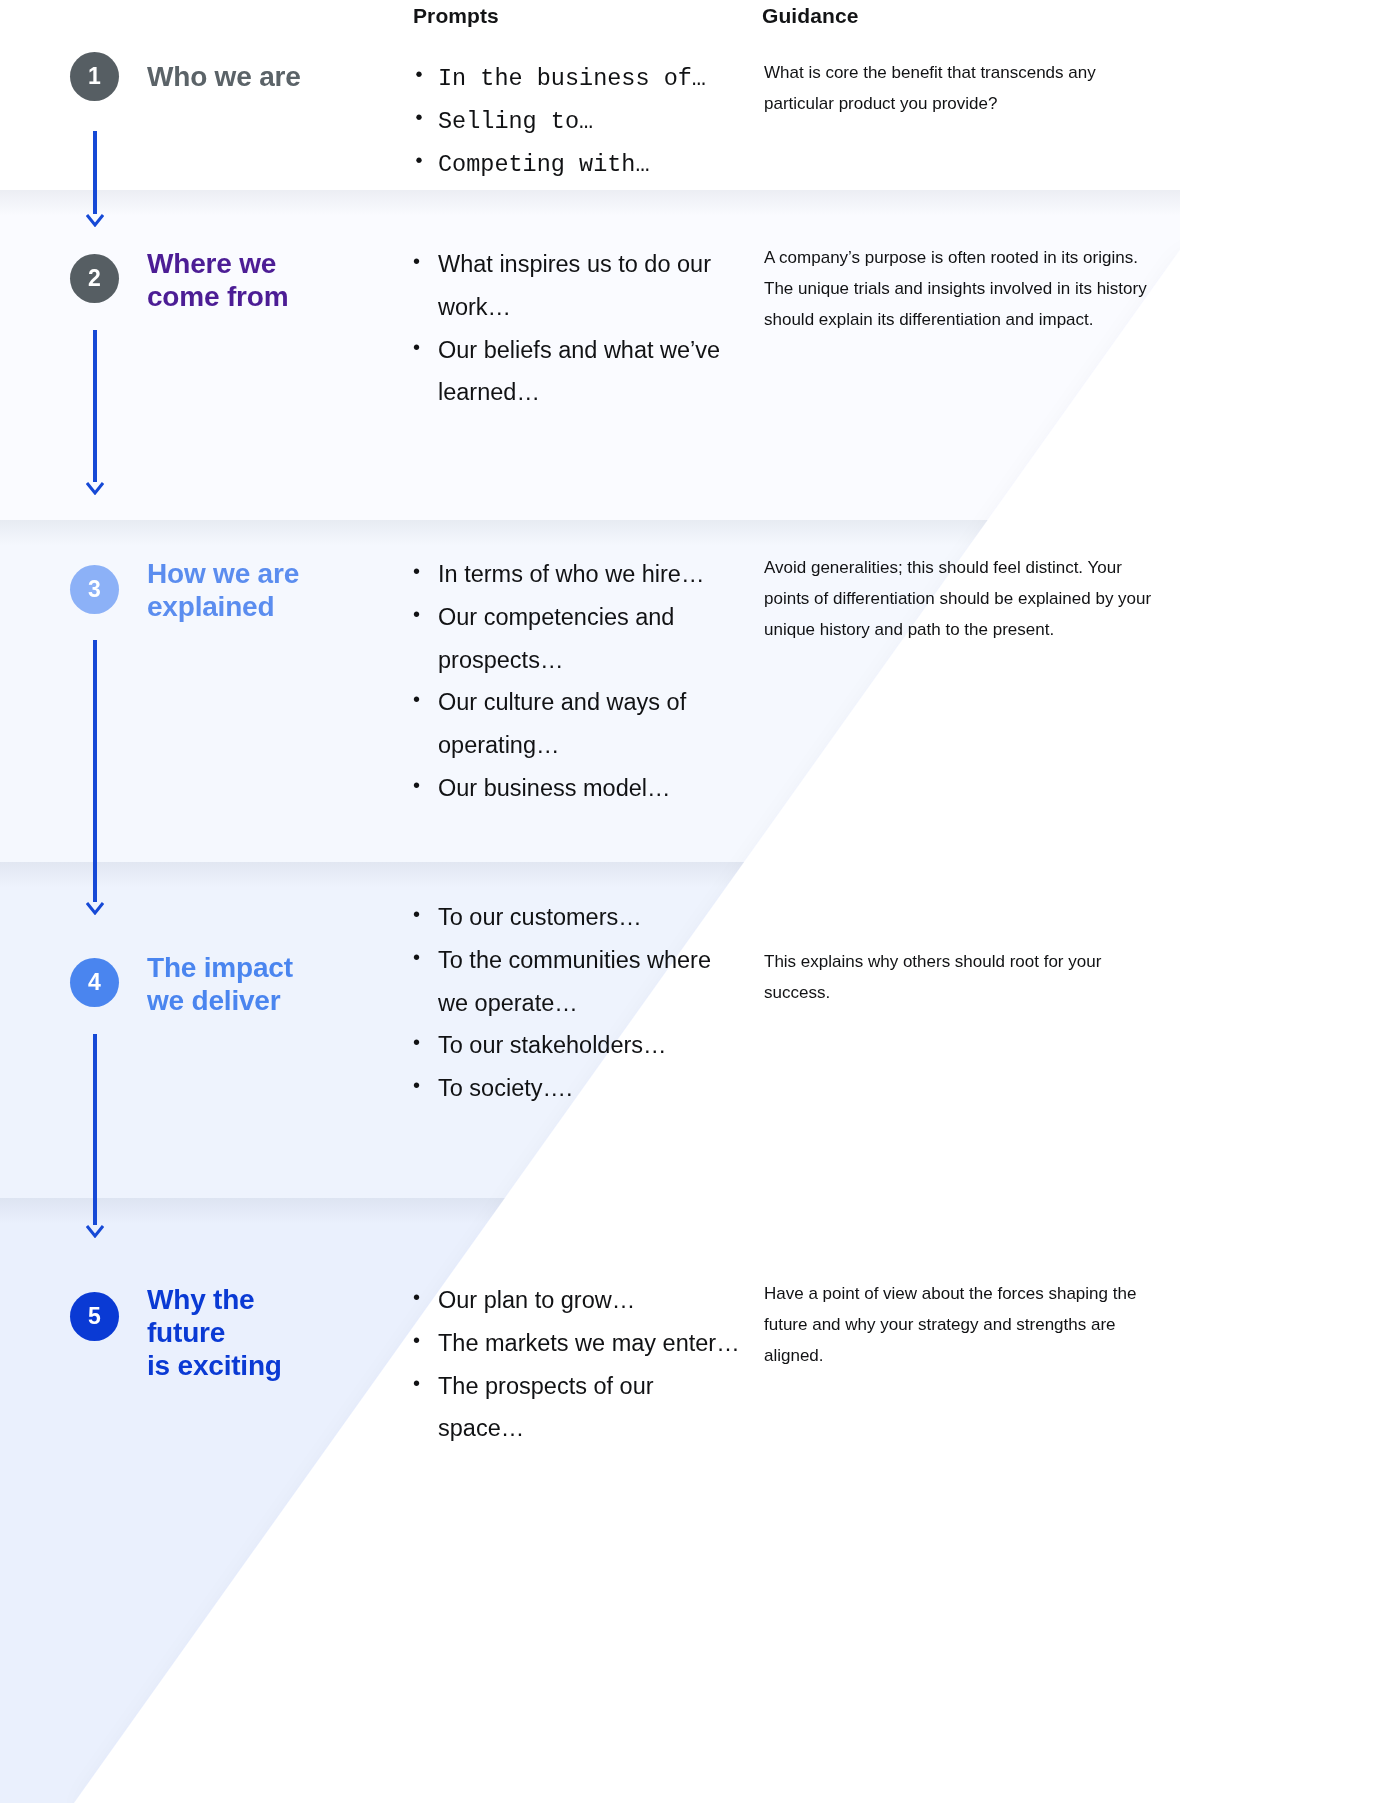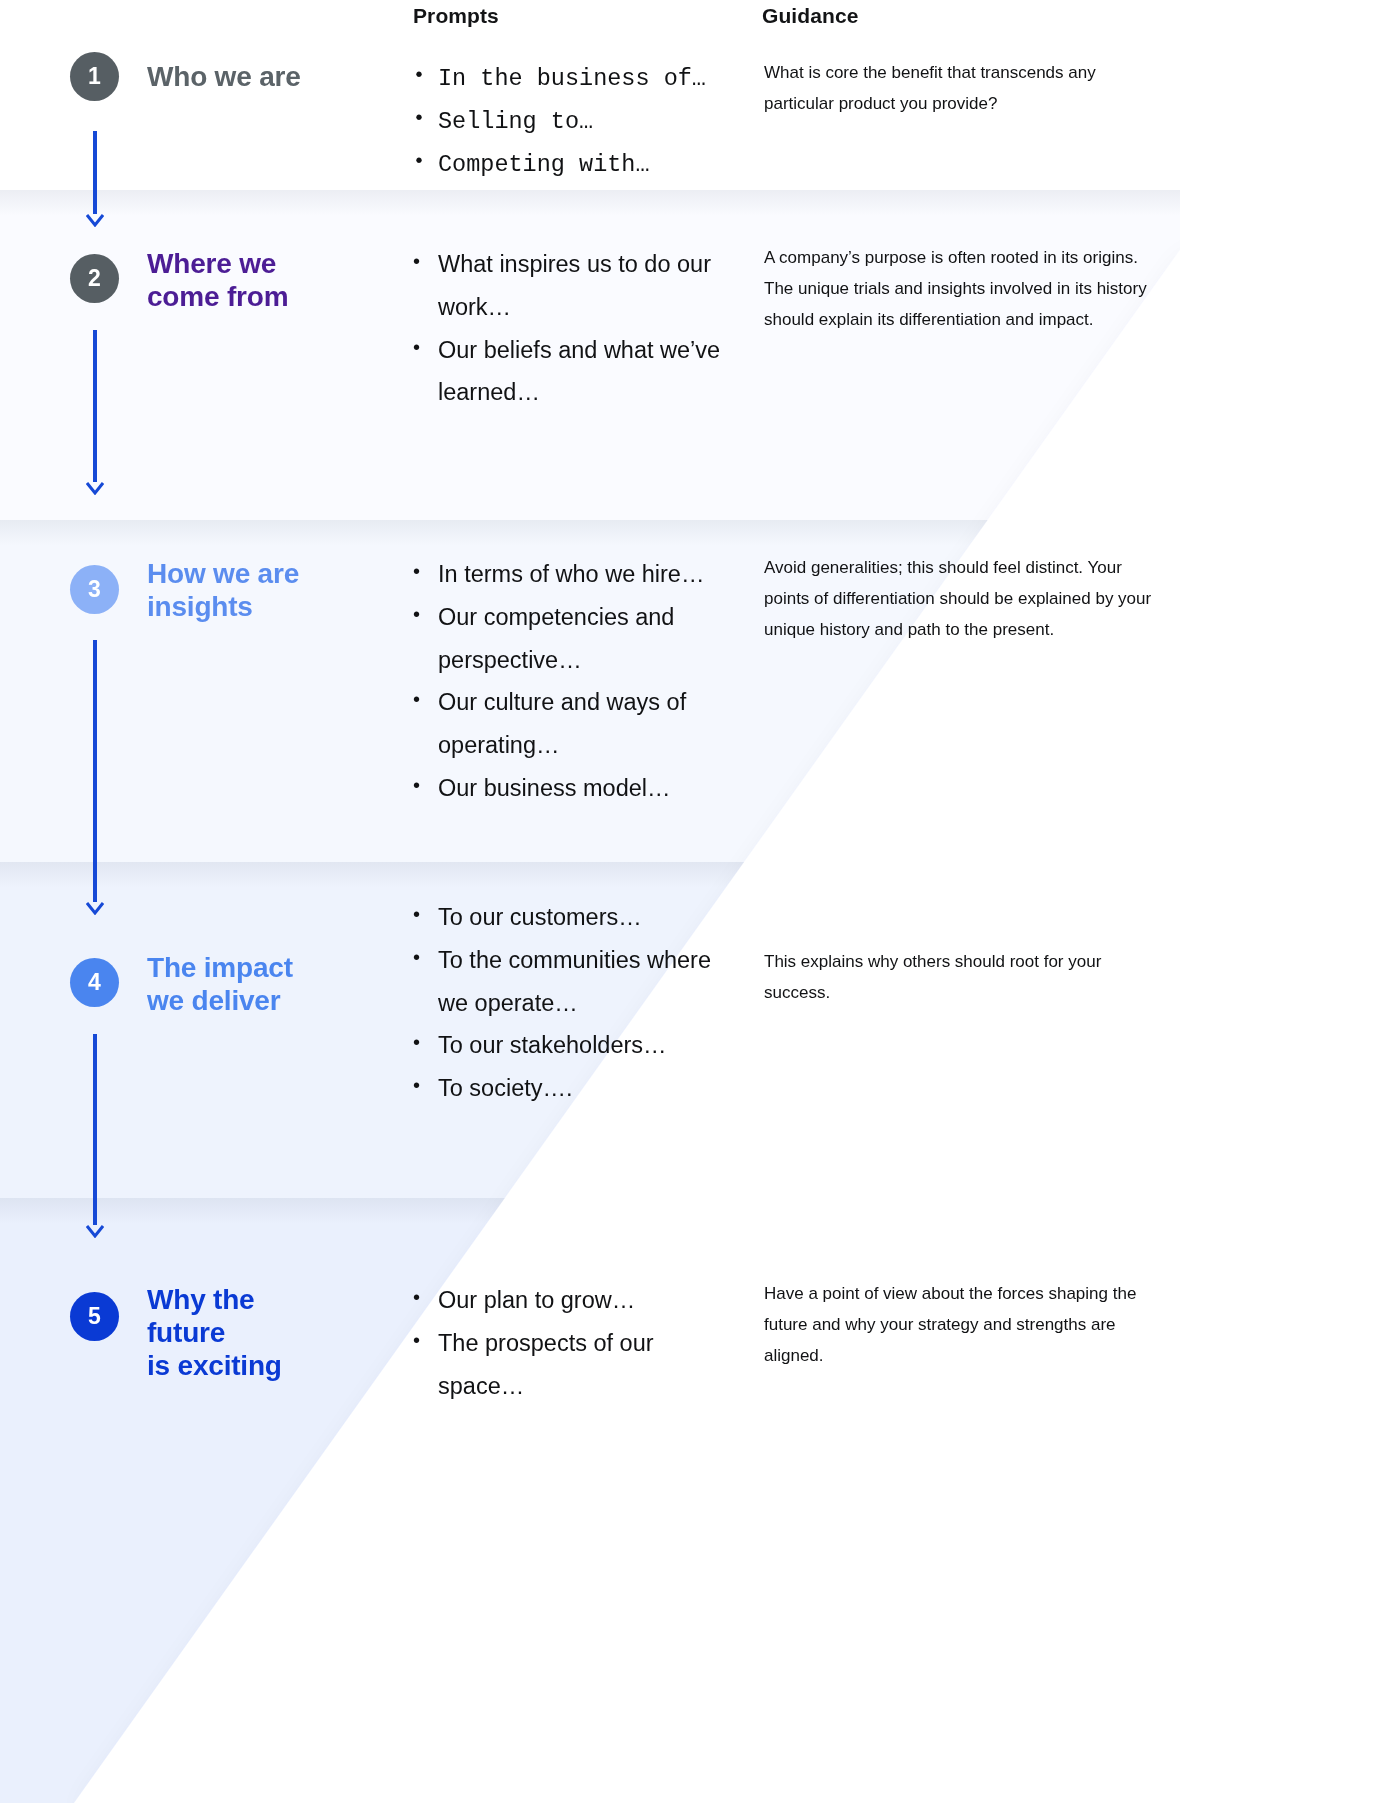--- a/index.html
+++ b/index.html
@@ -245,24 +245,24 @@
         <li><span>Our beliefs and what we’ve learned…</span></li>
       </ul>
       <div class="guidance" style="top:243px;">A company’s purpose is often rooted in its origins. The unique trials and insights involved in its history should explain its differentiation and impact.</div>
     </div>
 
     <div class="step" style="top:0px;">
       <div class="badge" style="top:565px;background:#8cb1f7;">
         <span>3</span>
       </div>
       <div class="step-title" style="top:557px;color:#5b8def;">How we are
-insights</div>
+explained</div>
       <ul class="prompts" style="top:553px;">
         <li><span>In terms of who we hire…</span></li>
-        <li><span>Our competencies and perspective…</span></li>
+        <li><span>Our competencies and prospects…</span></li>
         <li><span>Our culture and ways of operating…</span></li>
         <li><span>Our business model…</span></li>
       </ul>
       <div class="guidance" style="top:553px;">Avoid generalities; this should feel distinct. Your points of differentiation should be explained by your unique history and path to the present.</div>
     </div>
 
     <div class="step" style="top:0px;">
       <div class="badge" style="top:958px;background:#4a85ef;">
         <span>4</span>
       </div>
@@ -279,19 +279,20 @@
 
     <div class="step" style="top:0px;">
       <div class="badge" style="top:1292px;background:#0a3ad4;">
         <span>5</span>
       </div>
       <div class="step-title" style="top:1283px;color:#0a3ad4;">Why the
 future
 is exciting</div>
       <ul class="prompts" style="top:1279px;">
         <li><span>Our plan to grow…</span></li>
+        <li><span>The markets we may enter…</span></li>
         <li><span>The prospects of our space…</span></li>
       </ul>
       <div class="guidance" style="top:1279px;">Have a point of view about the forces shaping the future and why your strategy and strengths are aligned.</div>
     </div>
 
   </div>
 </div>
 
 </body></html>

